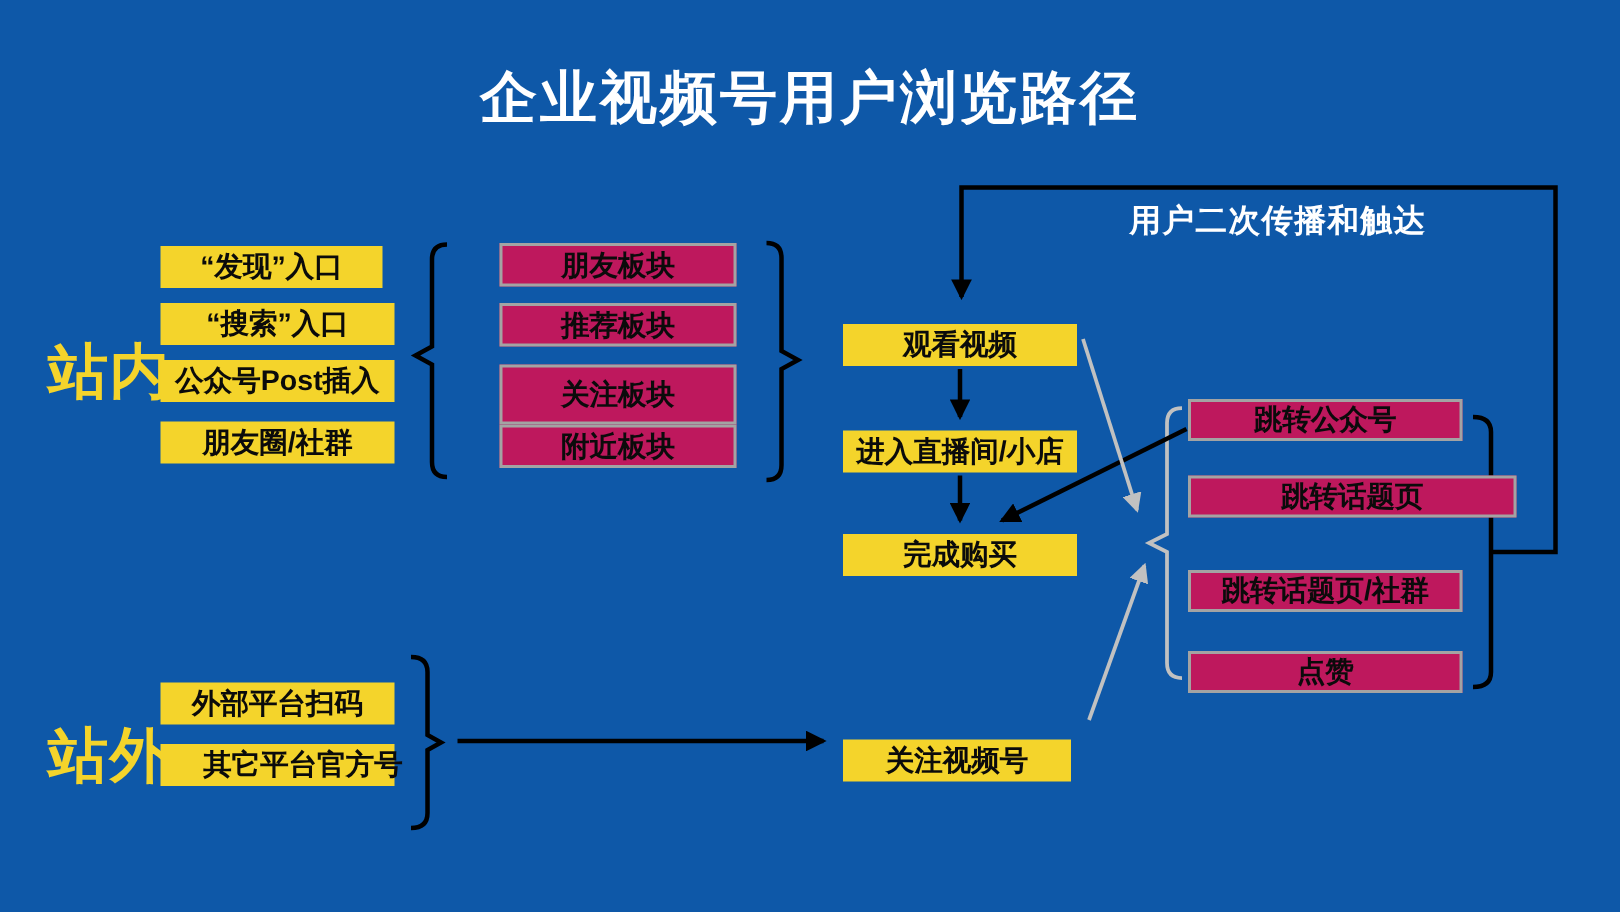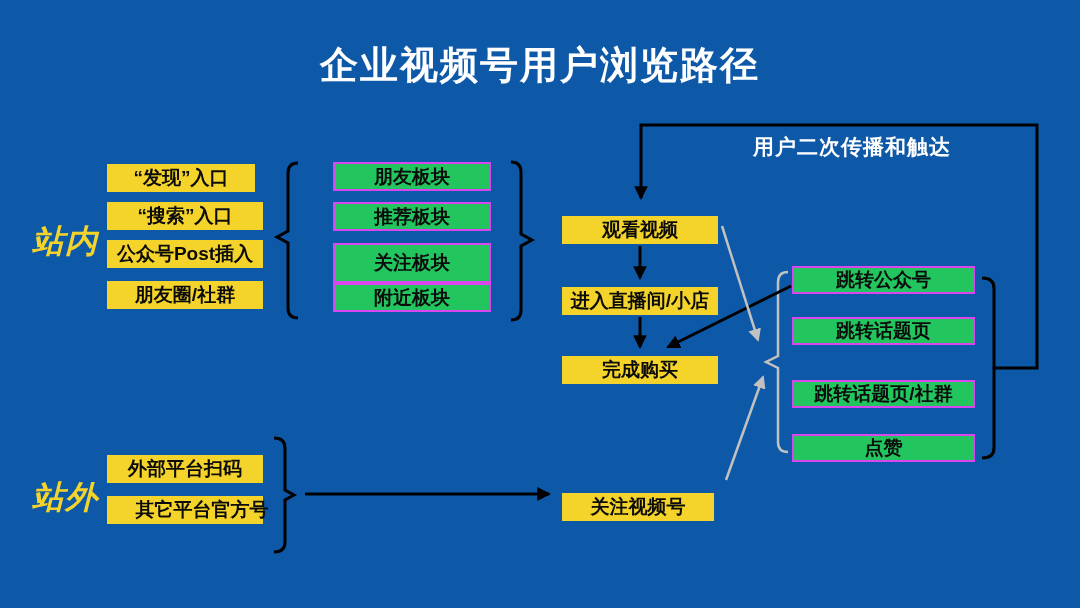--- a/index.html
+++ b/index.html
@@ -21,38 +21,37 @@
   }
   .title{
     position:absolute;left:0;top:40px;width:100%;
     text-align:center;
     color:#FFFFFF;font-size:38px;font-weight:bold;
     letter-spacing:2px;
   }
   .side-label{
     position:absolute;
     color:var(--yellow);
-    font-size:32px;font-weight:bold;
+    font-size:40px;font-weight:bold;
     letter-spacing:1px;
-    font-style:italic;
   }
   .loop-label{
     position:absolute;left:753px;top:133px;
     color:#FFFFFF;font-size:21px;font-weight:bold;
     white-space:nowrap;letter-spacing:1px;
   }
   .box{
     position:absolute;
     display:flex;align-items:center;justify-content:center;
     font-size:19px;font-weight:bold;color:#0b0b0b;
     white-space:nowrap;
     box-sizing:border-box;
   }
   .yellow{background:var(--yellow);}
-  .white{background:#22c55e;border:2px solid #d946ef;}
+  .white{background:#be185d;border:2px solid #a3a3a3;}
   svg.wires{position:absolute;left:0;top:0;}
 </style>
 </head>
 <body>
 
 <div class="stage">
 
   <div class="title">企业视频号用户浏览路径</div>
 
   <svg class="wires" width="1080" height="608" viewBox="0 0 1080 608">
@@ -102,21 +101,21 @@
   <div class="box white" style="left:333px;top:162px;width:158px;height:29px;">朋友板块</div>
   <div class="box white" style="left:333px;top:202px;width:158px;height:29px;">推荐板块</div>
   <div class="box white" style="left:333px;top:243px;width:158px;height:40px;">关注板块</div>
   <div class="box white" style="left:333px;top:283px;width:158px;height:29px;">附近板块</div>
 
   <div class="box yellow" style="left:562px;top:216px;width:156px;height:28px;">观看视频</div>
   <div class="box yellow" style="left:562px;top:287px;width:156px;height:28px;">进入直播间/小店</div>
   <div class="box yellow" style="left:562px;top:356px;width:156px;height:28px;">完成购买</div>
 
   <div class="box white" style="left:792px;top:266px;width:183px;height:28px;">跳转公众号</div>
-  <div class="box white" style="left:792px;top:317px;width:183px;height:28px;">跳转话题页</div>
+  <div class="box white" style="left:792px;top:317px;width:219px;height:28px;">跳转话题页</div>
   <div class="box white" style="left:792px;top:380px;width:183px;height:28px;">跳转话题页/社群</div>
   <div class="box white" style="left:792px;top:434px;width:183px;height:28px;">点赞</div>
 
   <div class="box yellow" style="left:107px;top:455px;width:156px;height:28px;">外部平台扫码</div>
   <div class="box yellow" style="left:107px;top:496px;width:156px;height:28px;padding-left:34px;">其它平台官方号</div>
 
   <div class="box yellow" style="left:562px;top:493px;width:152px;height:28px;">关注视频号</div>
 
 </div>
 

